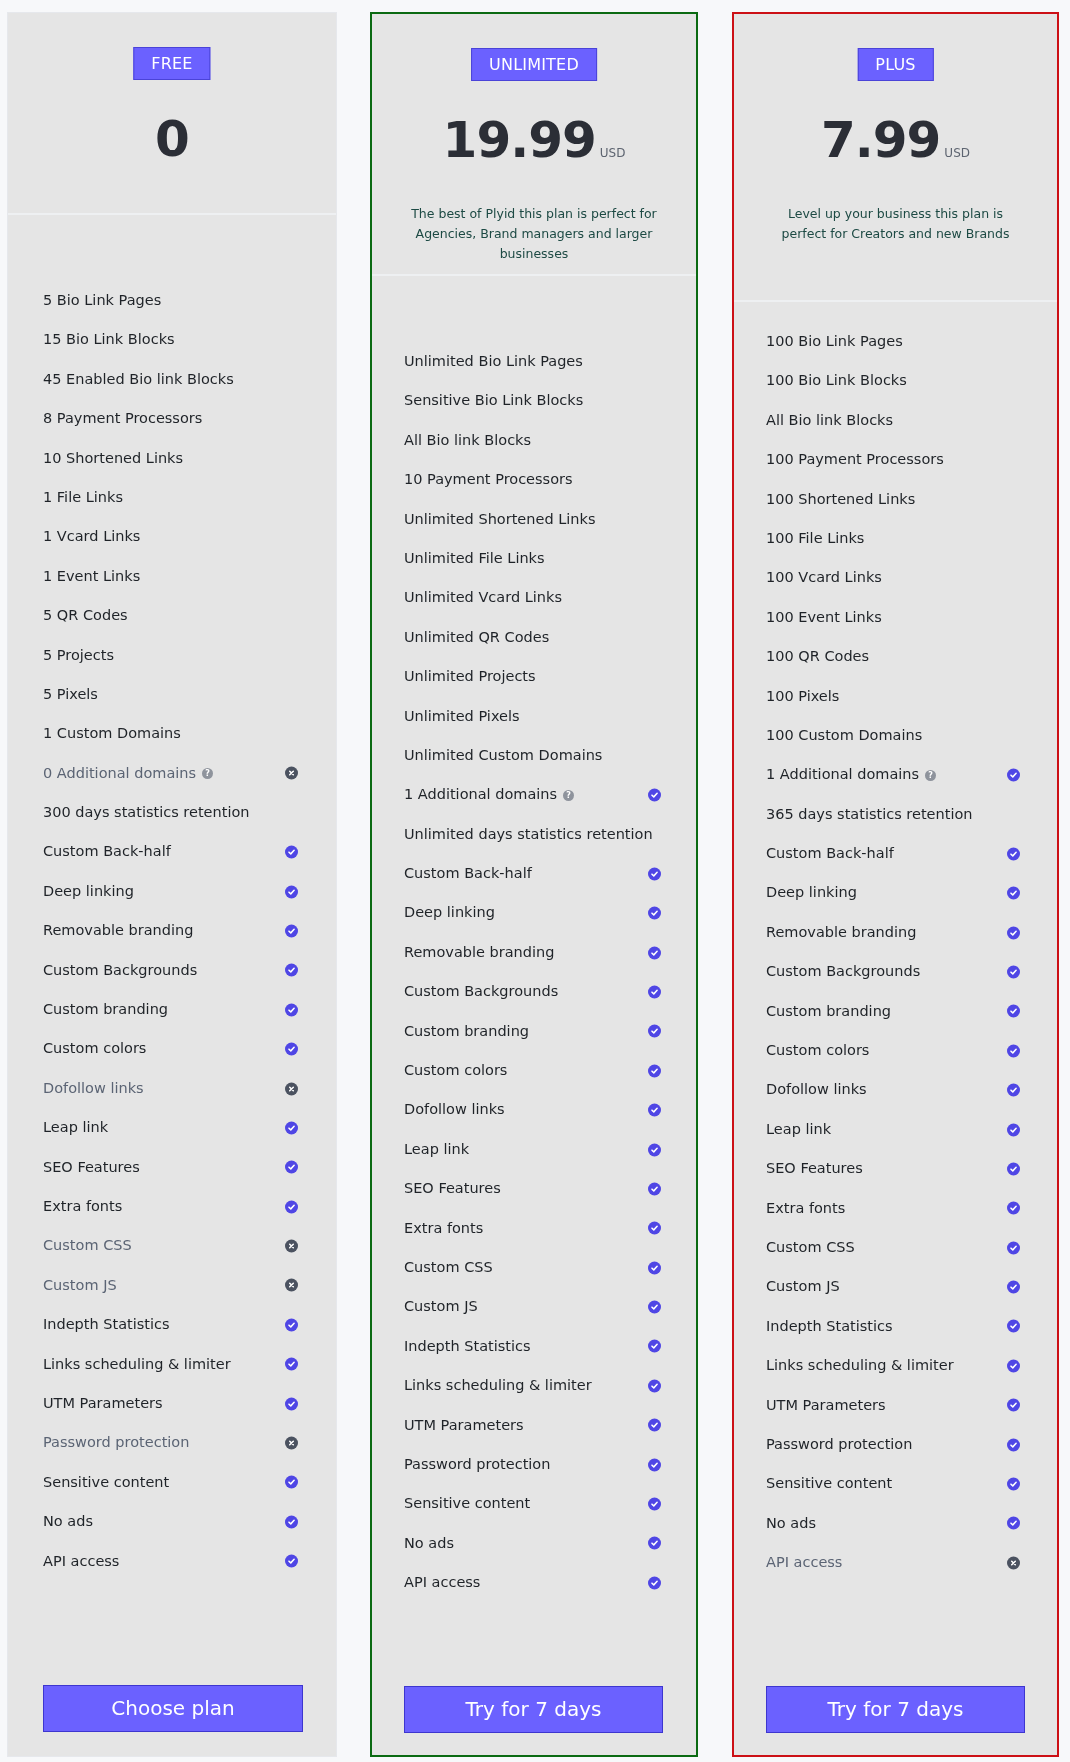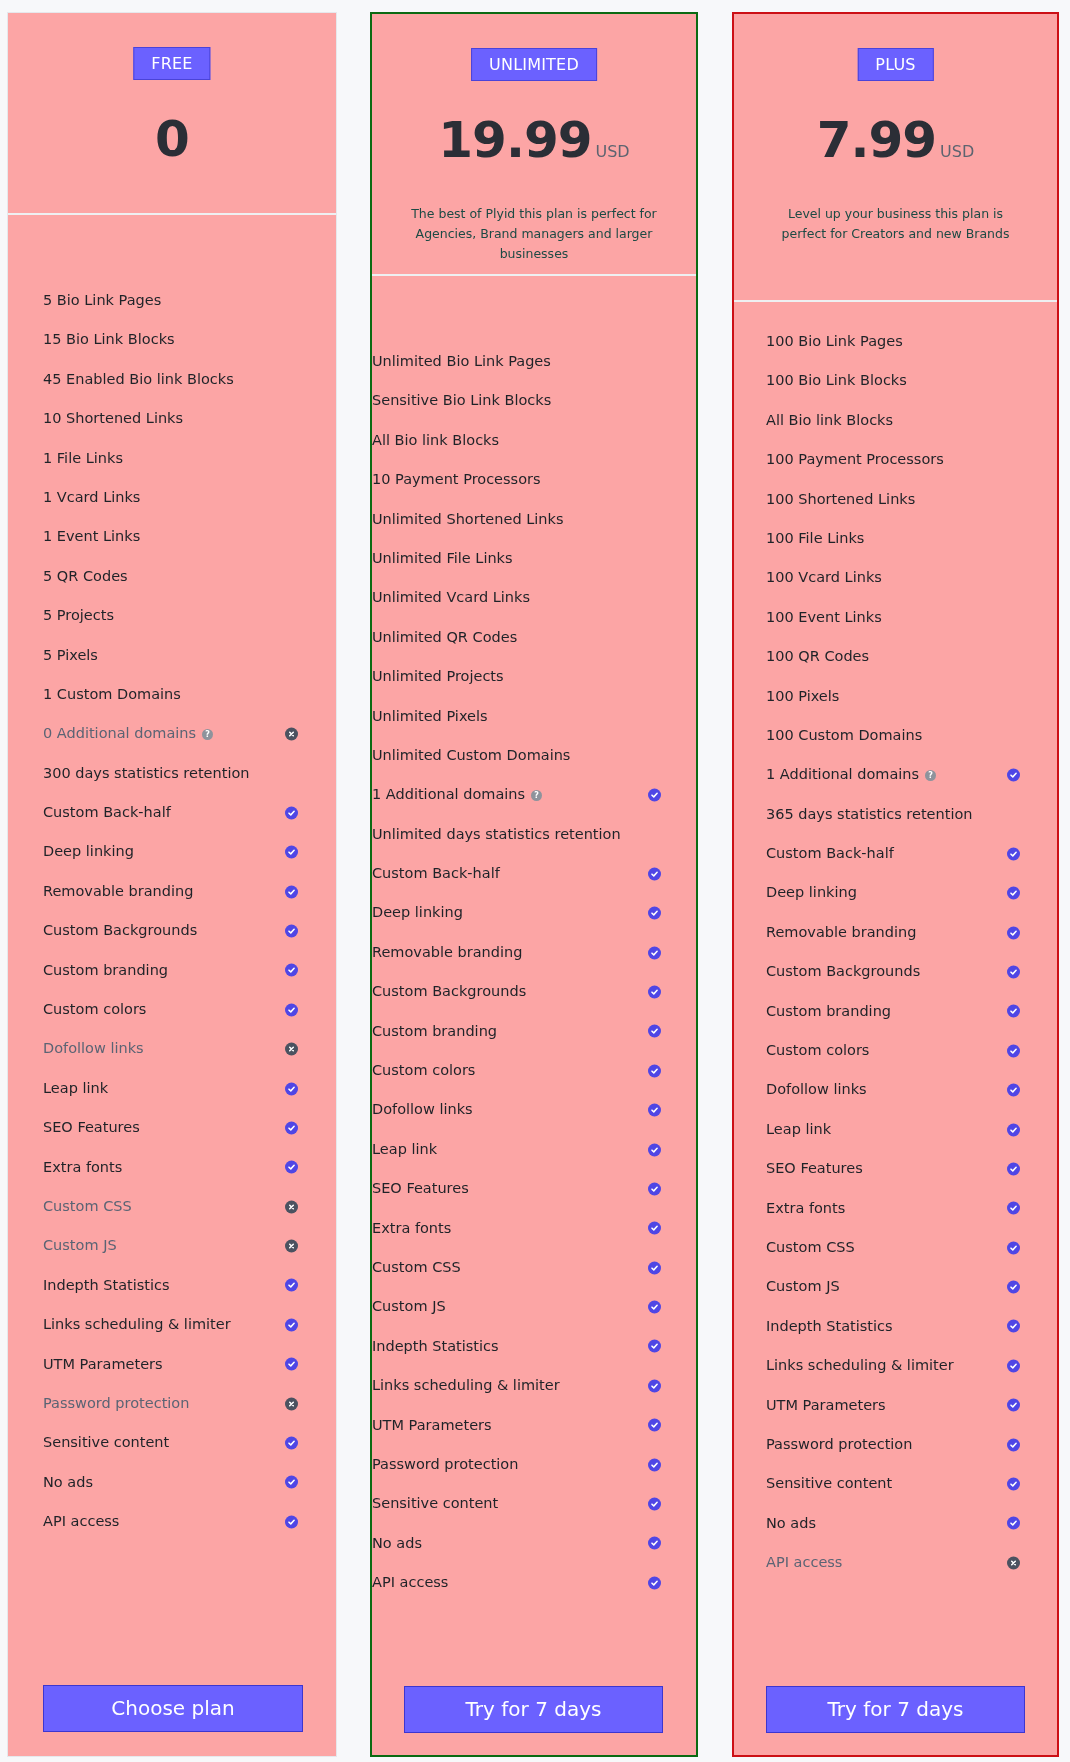--- a/index.html
+++ b/index.html
@@ -1,37 +1,37 @@
 <!DOCTYPE html>
 <html><head>
 <meta charset="utf-8">
 <style>
   * { box-sizing: border-box; margin: 0; padding: 0; }
   html, body { width: 1070px; height: 1762px; background: #f7f8fa; overflow: hidden; }
   body { position: relative; font-family: "DejaVu Sans", "Liberation Sans", sans-serif; color: #1f2328; }
-  .card { position: absolute; top: 12px; height: 1745px; background: #fca5a5; }
+  .card { position: absolute; top: 12px; height: 1745px; background: #e5e5e5; }
   .card.free { left: 7px; width: 330px; border: 1px solid #e6e8ec; }
   .card.unlimited { left: 370px; width: 328px; border: 2px solid #0b6a12; }
   .card.plus { left: 732px; width: 327px; border: 2px solid #cc1016; }
   .header { position: absolute; left: 0; right: 0; top: 0; border-bottom: 2px solid #eef0f2; text-align: center; }
   .free .header { height: 202px; }
   .unlimited .header { height: 262px; padding-left: 31px; }
   .plus .header { height: 288px; }
   .badge { position: absolute; top: 34px; left: 50%; transform: translateX(-50%); height: 33px; line-height: 31px; padding: 0 17px; background: #6b61ff; border: 1px solid #4a43d8; color: #fff; font-size: 16px; letter-spacing: 0.2px; white-space: nowrap; }
   .price-row { position: absolute; top: 96px; left: 0; right: 0; text-align: center; white-space: nowrap; }
   .price { font-size: 50px; font-weight: bold; color: #2b2e36; letter-spacing: -1px; line-height: 60px; vertical-align: baseline; }
-  .currency { font-size: 16px; color: #5d6470; margin-left: 4px; vertical-align: baseline; }
+  .currency { font-size: 12px; color: #5d6470; margin-left: 4px; vertical-align: baseline; }
   .desc { position: absolute; top: 190px; left: 30px; right: 30px; text-align: center; font-size: 12.5px; line-height: 20px; color: #1d4a44; }
   .features { position: absolute; left: 0; right: 0; list-style: none; }
   .free .features { top: 268px; }
   .unlimited .features { top: 328px; }
   .plus .features { top: 308px; }
   .feature { position: relative; height: 39.4px; line-height: 39.4px; font-size: 14.5px; color: #1f2328; white-space: nowrap; }
   .free .feature { padding-left: 35px; }
-  .unlimited .feature { }
+  .unlimited .feature { padding-left: 32px; }
   .plus .feature { padding-left: 32px; }
   .feature.disabled .label { color: #5b6474; }
   .help { display: inline-block; width: 11px; height: 11px; border-radius: 50%; background: #8e939c; color: #fff; font-size: 8px; line-height: 11px; text-align: center; margin-left: 6px; vertical-align: middle; font-weight: bold; }
   .status { position: absolute; top: 50%; transform: translateY(-50%); width: 13px; height: 13px; border-radius: 50%; display: flex; align-items: center; justify-content: center; }
   .free .status { left: 277px; }
   .unlimited .status { left: 276px; }
   .plus .status { left: 273px; }
   .status.check { background: #4f46e5; }
   .status.cross { background: #4b5260; }
   .status svg { width: 9px; height: 9px; }
@@ -47,20 +47,21 @@
   <div class="header">
     <div class="badge">FREE</div>
     <div class="price-row">
       <span class="price">0</span>
     </div>
   </div>
   <ul class="features">
       <li class="feature"><span class="label">5 Bio Link Pages</span></li>
       <li class="feature"><span class="label">15 Bio Link Blocks</span></li>
       <li class="feature"><span class="label">45 Enabled Bio link Blocks</span></li>
+      <li class="feature"><span class="label">8 Payment Processors</span></li>
       <li class="feature"><span class="label">10 Shortened Links</span></li>
       <li class="feature"><span class="label">1 File Links</span></li>
       <li class="feature"><span class="label">1 Vcard Links</span></li>
       <li class="feature"><span class="label">1 Event Links</span></li>
       <li class="feature"><span class="label">5 QR Codes</span></li>
       <li class="feature"><span class="label">5 Projects</span></li>
       <li class="feature"><span class="label">5 Pixels</span></li>
       <li class="feature"><span class="label">1 Custom Domains</span></li>
       <li class="feature disabled"><span class="label">0 Additional domains</span><span class="help">?</span><span class="status cross">
           <svg viewBox="0 0 10 10">

